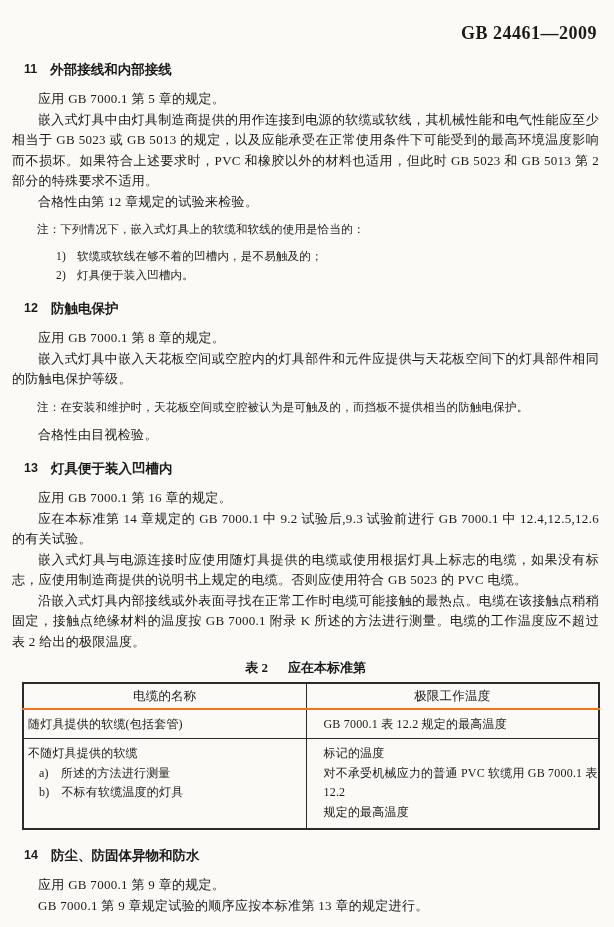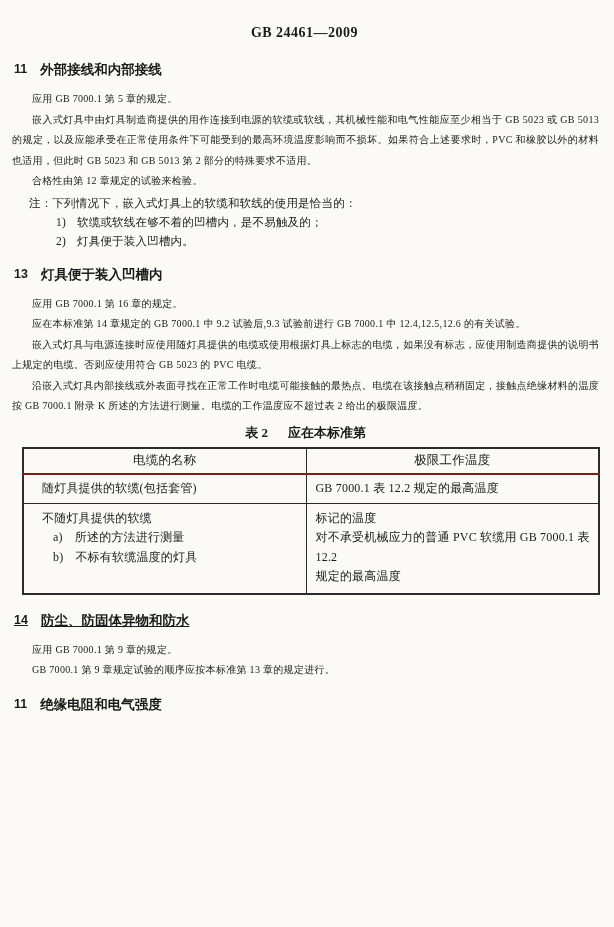--- a/index.html
+++ b/index.html
@@ -9,52 +9,52 @@
     color: #1a1a1a;
     font-family: "Liberation Serif", "DejaVu Serif", serif;
     overflow: hidden;
   }
   .page {
     box-sizing: border-box;
     width: 614px; height: 927px;
     padding: 26px 15px 0 12px;
   }
   .doc-header {
-    text-align: center;
+    text-align: right;
     font-weight: 700;
-    font-size: 14px;
+    font-size: 18px;
     letter-spacing: 0.5px;
     padding-right: 2px;
     line-height: 14px;
   }
   .sec-head {
     display: flex;
     align-items: flex-end;
     gap: 13px;
     font-size: 13.5px;
     font-weight: 700;
     line-height: 15px;
-    margin: 16px 0 12px 2px;
+    margin: 16px 0 12px 12px;
   }
   .sec-head .sec-num { font-family: "Liberation Sans", "DejaVu Sans", sans-serif; font-size: 12.5px; }
   p.body {
     margin: 0;
-    font-size: 10px;
+    font-size: 13px;
     line-height: 20.5px;
     letter-spacing: 0.3px;
     text-indent: 2em;
     text-align: justify;
   }
   .note {
     margin: 2px 0 0 17px;
     font-size: 11.5px;
     line-height: 19px;
     letter-spacing: 0.2px;
   }
-  .note-lead { margin: 0; }
+  .note-lead { margin: 8px; }
   .note-item { display: flex; gap: 11px; margin-left: 27px; }
   .table-title {
     display: flex;
     justify-content: center;
     gap: 20px;
     font-weight: 700;
     font-size: 13px;
     margin: 8px 0 6px 0;
     line-height: 16px;
   }
@@ -70,24 +70,24 @@
     border: 1px solid #2b2b2b;
     padding: 0;
     vertical-align: middle;
   }
   table.t2 { border: 2px solid #2b2b2b; }
   table.t2 th {
     height: 24px;
     font-weight: 400;
     font-size: 12.5px;
     text-align: center;
-    border-bottom: 2px solid #7f1d1d;
-  }
-  table.t2 td.c1 { padding-left: 18px; }
-  table.t2 td.c2 { padding-left: 9px; }
+    border-bottom: 2px solid #f97316;
+  }
+  table.t2 td.c1 { padding-left: 4px; }
+  table.t2 td.c2 { padding-left: 17px; }
   table.t2 tr.r1 td { height: 28px; }
   table.t2 tr.r2 td { padding-top: 5px; padding-bottom: 6px; line-height: 19.5px; vertical-align: top; }
   .cell-item { display: flex; gap: 12px; margin-left: 11px; }
   .cell-line { }
 </style>
 </head>
 <body>
 
 <div class="page">
 
@@ -107,20 +107,32 @@
         <span>1)</span>
         <span>软缆或软线在够不着的凹槽内，是不易触及的；</span>
       </div>
       <div class="note-item">
         <span>2)</span>
         <span>灯具便于装入凹槽内。</span>
       </div>
     </div>
   </section>
 
+  <section>
+    <h2 class="sec-head">
+      <span class="sec-num">12</span>
+      <span class="sec-title">防触电保护</span>
+    </h2>
+    <p class="body">应用 GB 7000.1 第 8 章的规定。</p>
+    <p class="body">嵌入式灯具中嵌入天花板空间或空腔内的灯具部件和元件应提供与天花板空间下的灯具部件相同的防触电保护等级。</p>
+    <div class="note">
+      <p class="note-lead">注：在安装和维护时，天花板空间或空腔被认为是可触及的，而挡板不提供相当的防触电保护。</p>
+    </div>
+    <p class="body">合格性由目视检验。</p>
+  </section>
 
   <section>
     <h2 class="sec-head">
       <span class="sec-num">13</span>
       <span class="sec-title">灯具便于装入凹槽内</span>
     </h2>
     <p class="body">应用 GB 7000.1 第 16 章的规定。</p>
     <p class="body">应在本标准第 14 章规定的 GB 7000.1 中 9.2 试验后,9.3 试验前进行 GB 7000.1 中 12.4,12.5,12.6 的有关试验。</p>
     <p class="body">嵌入式灯具与电源连接时应使用随灯具提供的电缆或使用根据灯具上标志的电缆，如果没有标志，应使用制造商提供的说明书上规定的电缆。否则应使用符合 GB 5023 的 PVC 电缆。</p>
     <p class="body">沿嵌入式灯具内部接线或外表面寻找在正常工作时电缆可能接触的最热点。电缆在该接触点稍稍固定，接触点绝缘材料的温度按 GB 7000.1 附录 K 所述的方法进行测量。电缆的工作温度应不超过表 2 给出的极限温度。</p>
@@ -162,21 +174,21 @@
             <div class="cell-line">标记的温度</div>
             <div class="cell-line">对不承受机械应力的普通 PVC 软缆用 GB 7000.1 表 12.2</div>
             <div class="cell-line">规定的最高温度</div>
           </td>
         </tr>
       </tbody>
     </table>
   </section>
 
   <section>
-    <h2 class="sec-head" style="margin-top:18px;text-decoration:underline;">
+    <h2 class="sec-head" style="margin-top:18px;">
       <span class="sec-num">14</span>
       <span class="sec-title">防尘、防固体异物和防水</span>
     </h2>
     <p class="body">应用 GB 7000.1 第 9 章的规定。</p>
     <p class="body">GB 7000.1 第 9 章规定试验的顺序应按本标准第 13 章的规定进行。</p>
   </section>
 
   <section>
     <h2 class="sec-head">
       <span class="sec-num">11</span>

